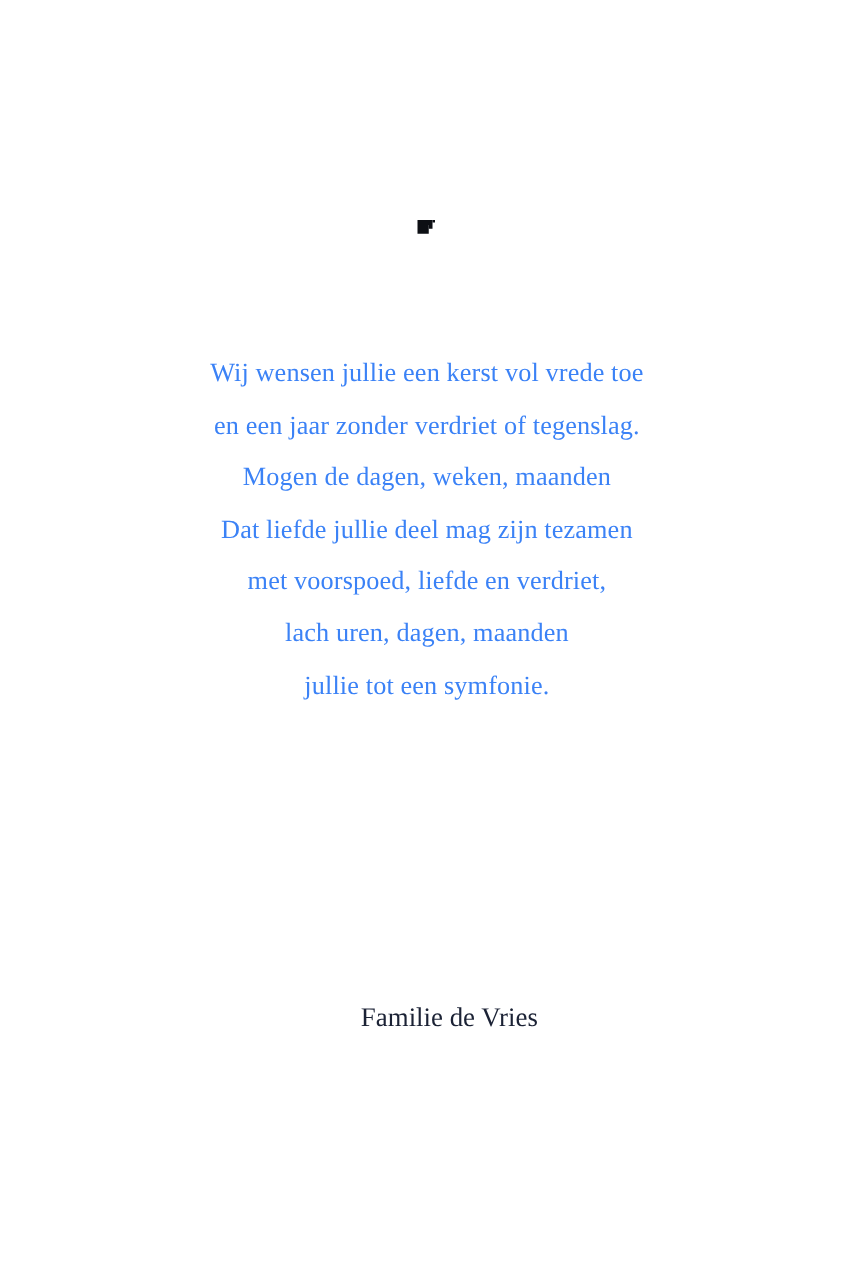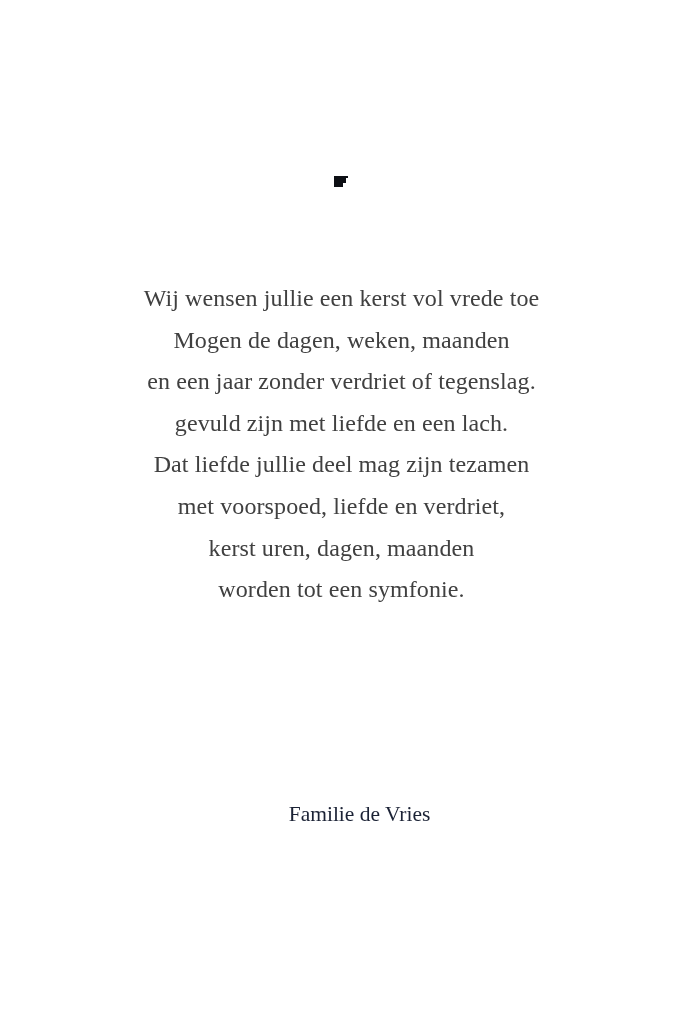--- a/index.html
+++ b/index.html
@@ -43,24 +43,24 @@
   .emblem-mark .b4 { left: 12px; top: 0; width: 2px; height: 2px; }
 
   .poem {
     position: absolute;
     top: 278px;
     left: 0;
     width: 683px;
     text-align: center;
   }
   .poem-line {
-    font-size: 24px;
+    font-size: 21px;
     line-height: 41.6px;
     letter-spacing: 0.1px;
-    color: #404040;
+    color: #3b82f6;
     white-space: pre;
   }
   .signature {
     position: absolute;
     top: 798px;
     left: 0;
     width: 683px;
     text-align: center;
     padding-left: 18px;
   }
@@ -79,26 +79,25 @@
     <span class="emblem-mark">
       <span class="blk b1"></span>
       <span class="blk b2"></span>
       <span class="blk b3"></span>
       <span class="blk b4"></span>
     </span>
   </div>
 
   <div class="poem">
     <div class="poem-line">Wij wensen jullie een kerst vol vrede toe</div>
+    <div class="poem-line">en een jaar zonder verdriet of tegenslag.</div>
     <div class="poem-line">Mogen de dagen, weken, maanden</div>
-    <div class="poem-line">en een jaar zonder verdriet of tegenslag.</div>
-    <div class="poem-line">gevuld zijn met liefde en een lach.</div>
     <div class="poem-line">Dat liefde jullie deel mag zijn tezamen</div>
     <div class="poem-line">met voorspoed, liefde en verdriet,</div>
-    <div class="poem-line">kerst uren, dagen, maanden</div>
-    <div class="poem-line">worden tot een symfonie.</div>
+    <div class="poem-line">lach uren, dagen, maanden</div>
+    <div class="poem-line">jullie tot een symfonie.</div>
   </div>
 
   <div class="signature">
     <div class="signature-text">Familie de Vries</div>
   </div>
 
 </div>
 
 </body></html>

